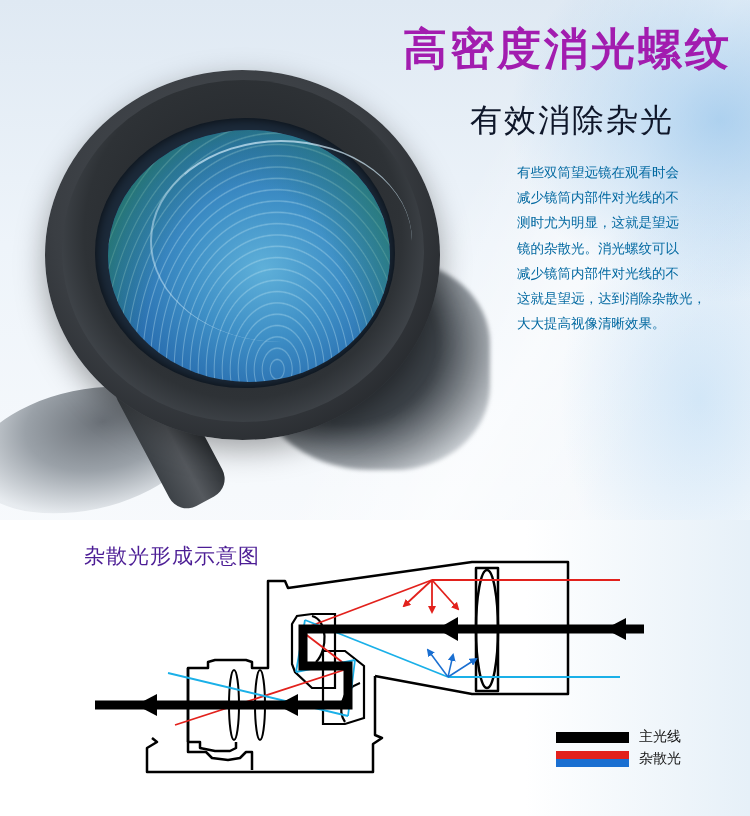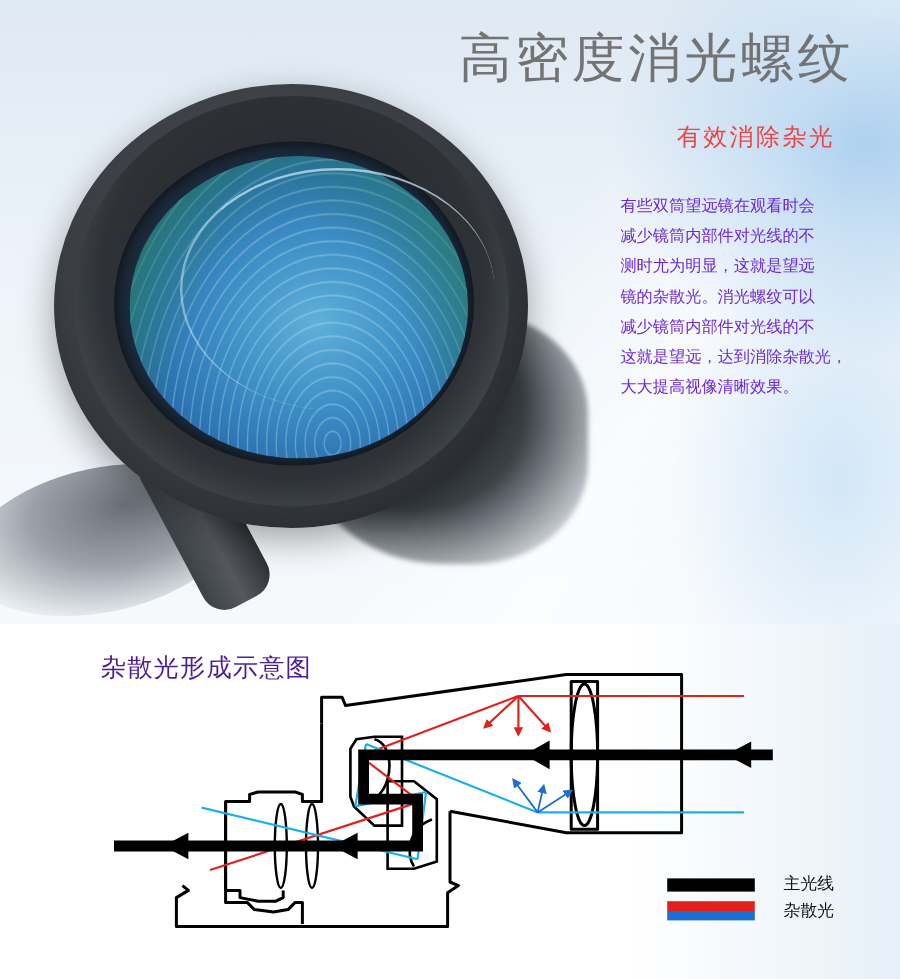--- a/index.html
+++ b/index.html
@@ -72,48 +72,48 @@
   .lens-arc {
     position:absolute; left:150px; top:140px; width:260px; height:200px;
     border-radius:50%;
     border-top: 2px solid rgba(210,235,250,0.7);
     border-left: 2px solid rgba(210,235,250,0.5);
     border-right: 0; border-bottom:0;
   }
 
   
   .title {
-    position:absolute; left:362px; top:27px; width:370px; text-align:center;
+    position:absolute; left:362px; top:27px; width:370px; text-align:right;
     font-family: "Liberation Sans", "DejaVu Sans", sans-serif;
-    font-weight:normal; font-size:44px; letter-spacing:3px; color:#737373;
+    font-weight:bold; font-size:44px; letter-spacing:3px; color:#a21caf;
     line-height:1;
   }
   .subtitle {
-    position:absolute; left:470px; top:104px; width:226px; text-align:right;
-    font-size:20px; color:#ef4444; letter-spacing:2px; line-height:1;
+    position:absolute; left:470px; top:104px; width:226px; 
+    font-size:32px; color:#0f172a; letter-spacing:2px; line-height:1;
   }
   .desc {
     position:absolute; left:517px; top:160px; width:200px;
-    font-size:13.5px; line-height:25.2px; color:#6d28d9;
+    font-size:13.5px; line-height:25.2px; color:#0369a1;
   }
   .desc .line { display:block; white-space:nowrap; }
 
   .diagram-title {
     position:absolute; left:84px; top:542px;
     font-size:21px; color:#4c1d95; letter-spacing:1px;
   }
 
   .diagram { position:absolute; left:0; top:0; width:750px; height:816px; pointer-events:none; }
 
   .legend { position:absolute; left:556px; top:728px; }
   .legend-row { position:absolute; left:0; display:flex; align-items:center; }
   .legend-swatch { width:73px; height:14px; }
   .swatch-main { background:#000; height:11px; }
   .swatch-stray { background: linear-gradient(180deg, #e2211c 0 50%, #1a6fd1 50% 100%); height:16px; }
-  .legend-label { margin-left:24px; font-size:14px; color:#111; white-space:nowrap; }
+  .legend-label { margin-left:10px; font-size:14px; color:#111; white-space:nowrap; }
 </style>
 </head>
 <body>
 
 <div class="bg-sheen"></div>
 <div class="bg-bottom"></div>
 
 <div class="eyepiece-wrap">
   <div class="body-left"></div>
   <div class="body-shadow"></div>

